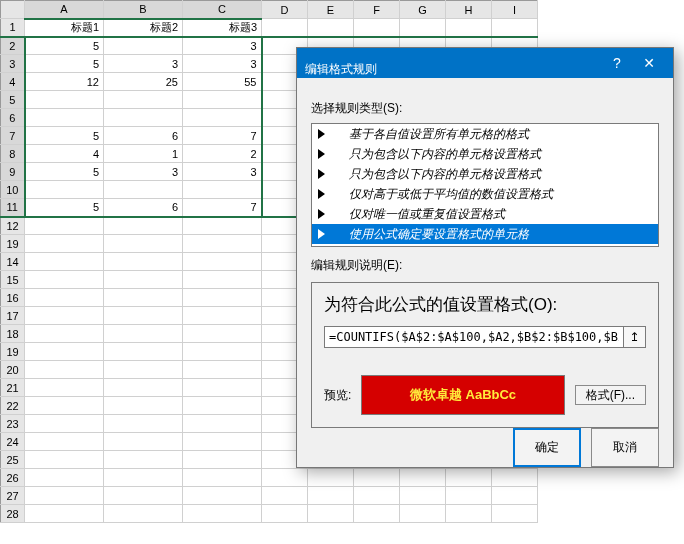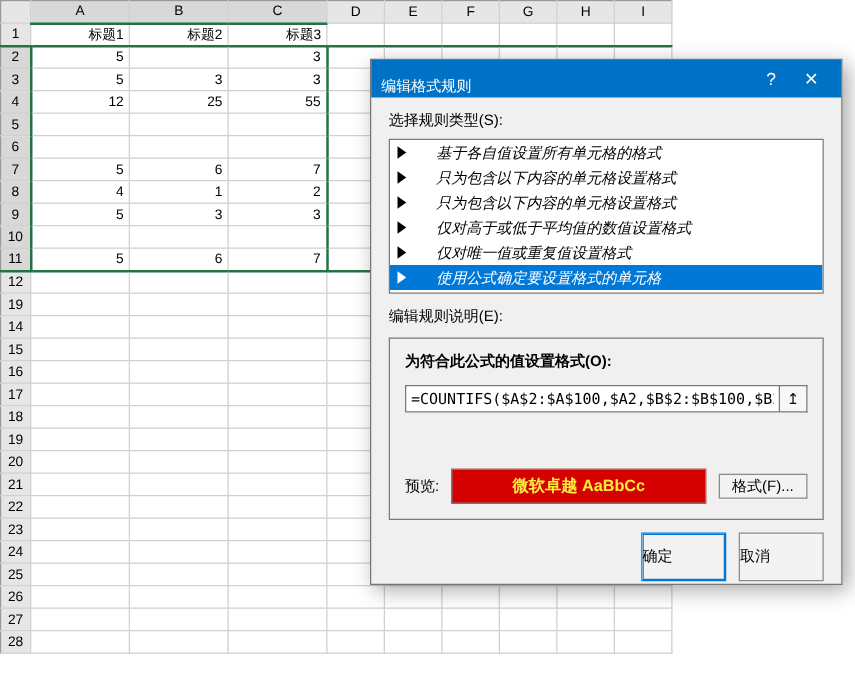--- a/index.html
+++ b/index.html
@@ -46,21 +46,21 @@
   }
   .titlebar {
     height: 30px; background: #0072c6; color: #fff;
     display: flex; align-items: flex-end; padding: 0 8px;
     font-size: 12px;
   }
   .titlebar .title { flex: 1; }
   .titlebar .tbtn { width: 32px; height: 30px; display: flex; align-items: center; justify-content: center; color: #fff; font-size: 14px; }
 
   .dialog-body { padding: 10px 14px 0 14px; flex: 1; position: relative; }
-  .section-label { margin: 0 0 6px 0; font-size: 12px; }
+  .section-label { margin: 12px 0 6px 0; font-size: 12px; }
   .rule-list {
     border: 1px solid #7a7a7a; background: #fff;
     height: 124px; overflow: hidden;
   }
   .rule-item {
     display: flex; align-items: center; gap: 24px;
     padding: 2px 6px; font-size: 12px; height: 20px;
     color: #000;
     font-style: italic;
   }
@@ -72,57 +72,57 @@
   }
   .rule-item.sel { background: #0078d7; color: #fff; }
   .rule-item.sel .tri { border-left-color: #fff; }
 
   .desc-box {
     border: 1px solid #7a7a7a; background: #f0f0f0;
     padding: 10px 12px 14px 12px; margin-top: 8px;
     height: 146px;
     position: relative;
   }
-  .desc-box .lbl { font-size: 12px; font-weight: bold; margin-bottom: 10px; }
+  .desc-box .lbl { font-size: 17px; font-weight: normal; margin-bottom: 10px; }
   .formula-row { display: flex; gap: 0; }
   .formula-input {
     flex: 1; height: 22px; border: 1px solid #7a7a7a;
     font-size: 12px; padding: 0 4px; background: #fff;
     font-family: Consolas, monospace;
   }
   .rangebtn {
     width: 22px; height: 22px; border: 1px solid #7a7a7a; border-left: none;
     background: #f7f7f7; display: flex; align-items: center; justify-content: center;
     font-size: 12px;
   }
   .preview-row {
     position: absolute; left: 12px; bottom: 12px; right: 12px;
     display: flex; align-items: center; gap: 10px;
   }
   .preview-row .plabel { font-size: 12px; }
   .preview-box {
-    flex: 1; height: 28px; border: 1px solid #7a7a7a;
+    flex: 1; height: 40px; border: 1px solid #7a7a7a;
     background: #d50000; color: #ffeb3b;
     display: flex; align-items: center; justify-content: center;
     font-weight: bold; font-size: 13px;
   }
   .fmtbtn {
     height: 20px; padding: 0 10px;
     border: 1px solid #8a8a8a; background: #f3f3f3;
     font-size: 12px;
   }
 
   .dialog-footer {
     height: 44px; display: flex; align-items: center; justify-content: flex-end;
     gap: 10px; padding: 0 14px;
   }
   .btn {
     min-width: 68px; height: 39px;
     border: 1px solid #8a8a8a; background: #f3f3f3;
-    font-size: 12px; text-align: left;
+    font-size: 12px; text-align: center;
   }
   .btn.primary { border: 1px solid #0078d7; box-shadow: 0 0 0 1px #0078d7 inset; }
 </style>
 </head>
 <body>
 
 <div class="sheet">
   <table class="grid">
     <colgroup>
       <col style="width:24px">

